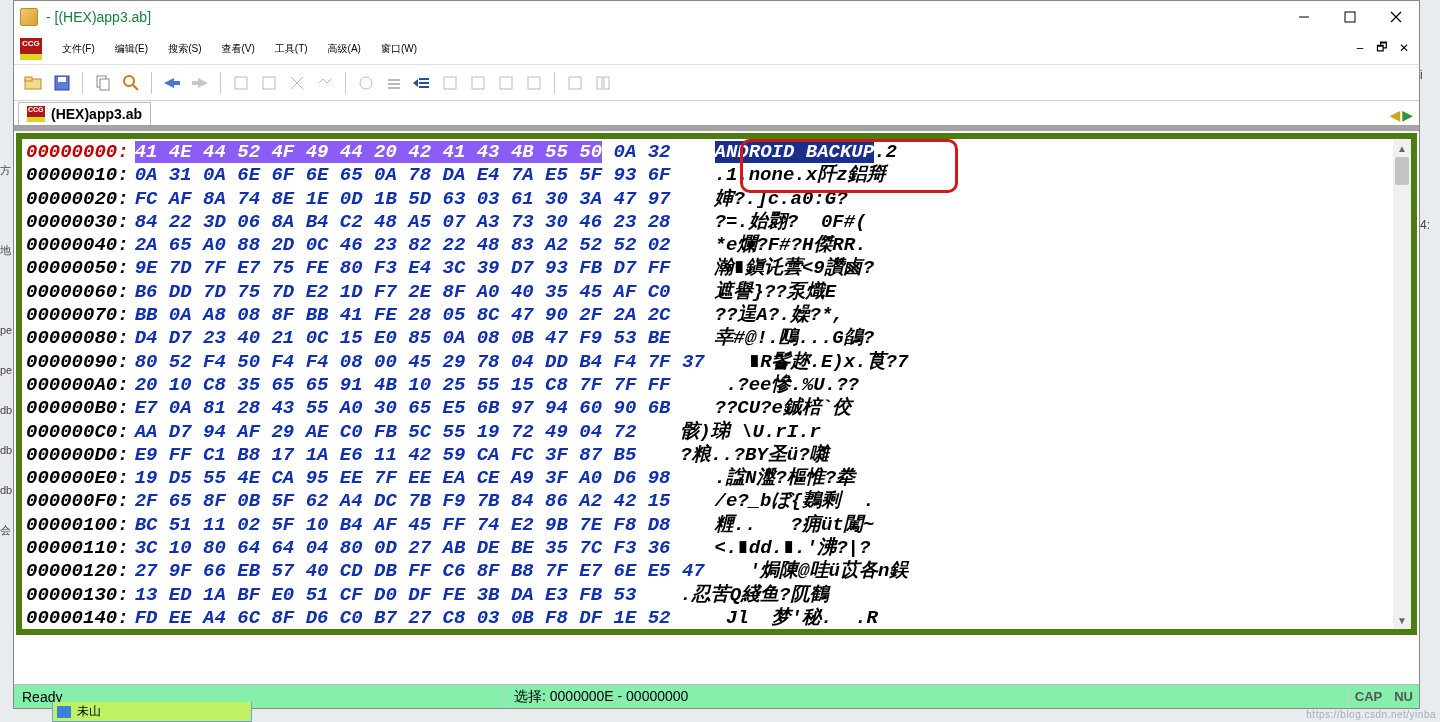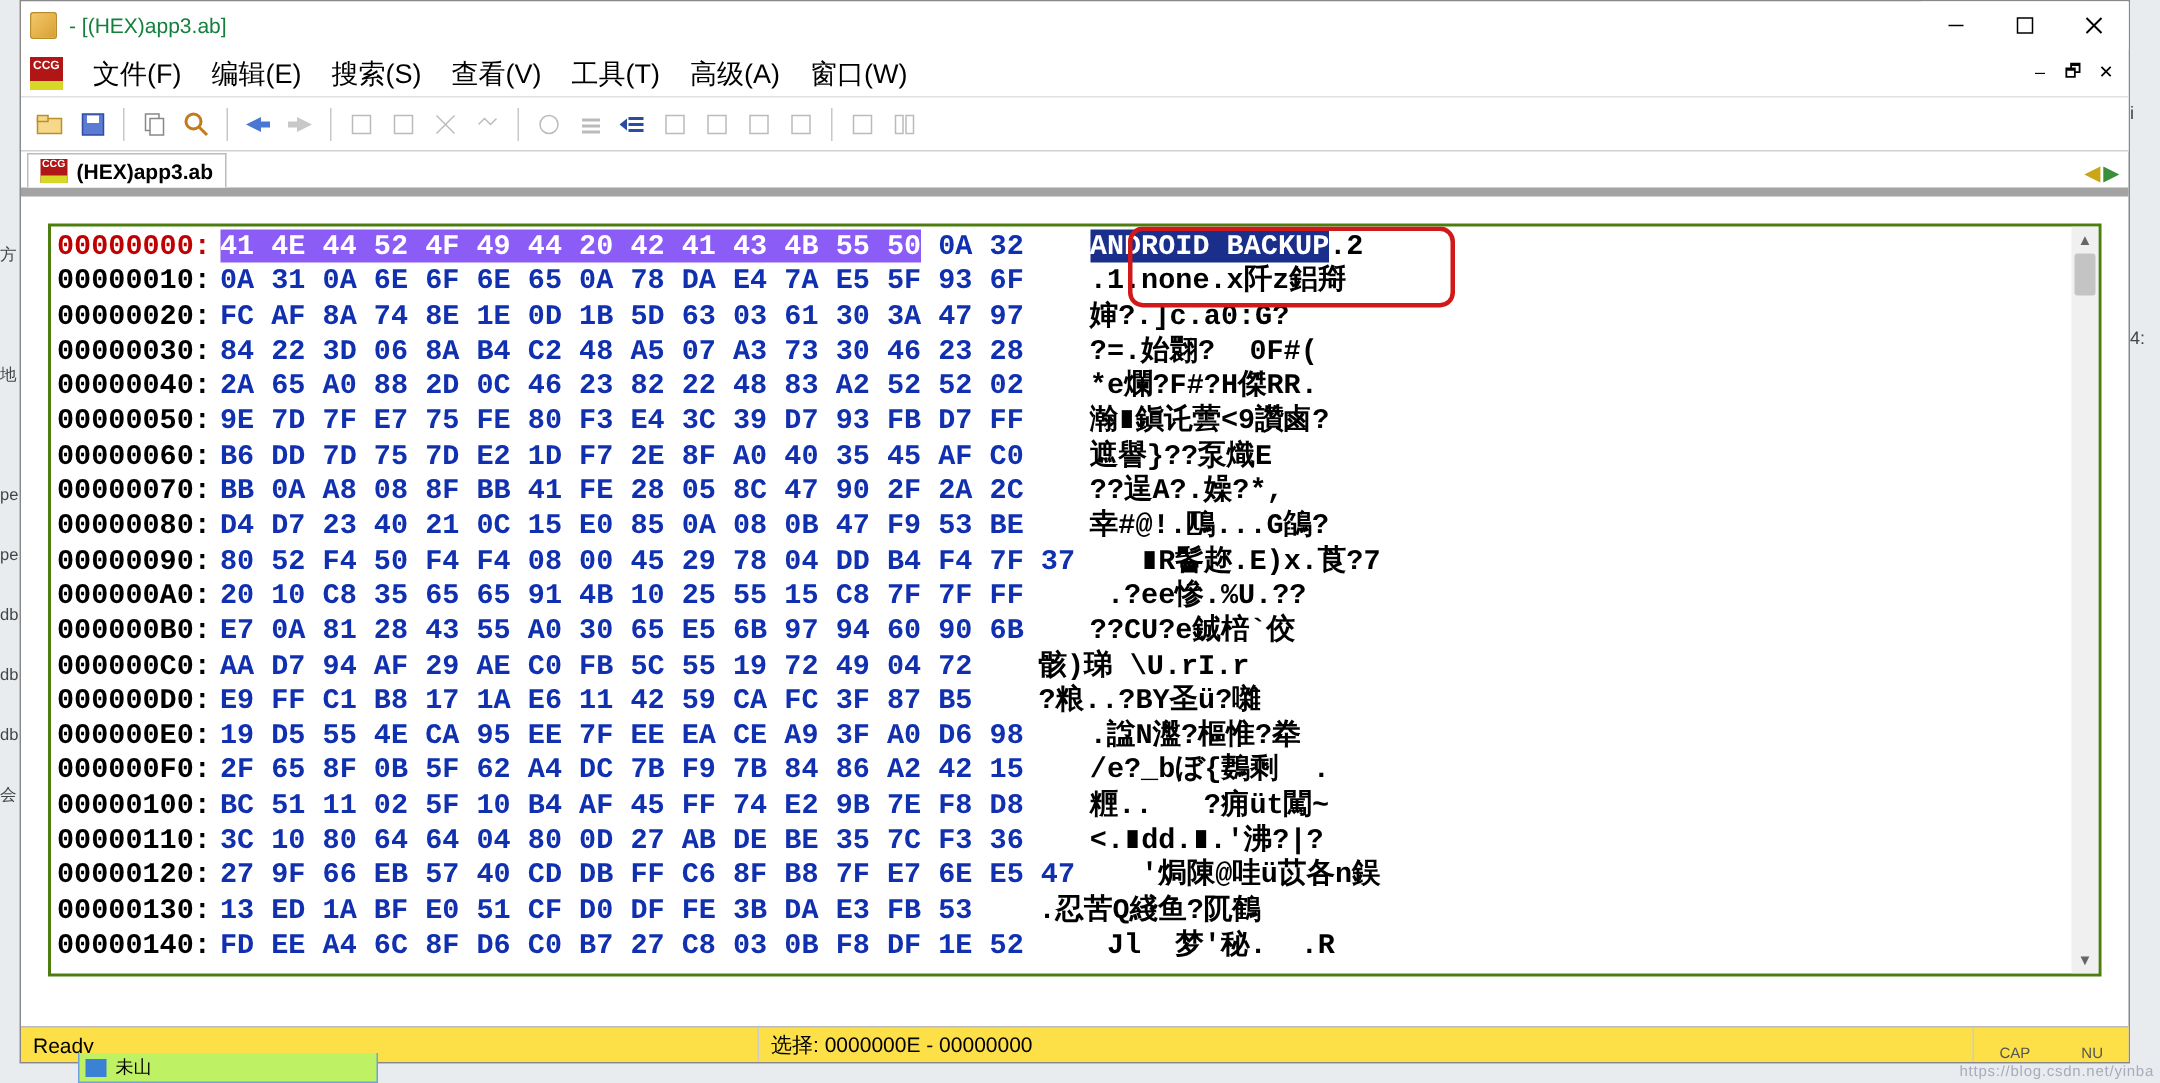--- a/index.html
+++ b/index.html
@@ -31,21 +31,21 @@
   .menubar {
     height: 32px; display: flex; align-items: center; padding: 0 6px;
     background: #fff; border-bottom: 1px solid #e0e0e0; position: relative;
   }
   .menu-icon {
     width: 22px; height: 22px; margin-right: 10px;
     background: #b01616; position: relative;
   }
   .menu-icon::before { content:"CCG"; color:#fff; font-size:8px; font-weight:bold; position:absolute; top:1px; left:2px; }
   .menu-icon::after { content:""; position:absolute; bottom:0; left:0; right:0; height:6px; background:#d7d728; }
-  .menu-item { padding: 4px 10px; font-size: 18px; cursor: default; }
+  .menu-item { padding: 4px 10px; font-size: 10px; cursor: default; }
   .mdi-controls { position:absolute; right:6px; top:6px; display:flex; gap:4px; }
   .mdi-btn { width:18px; height:18px; display:flex; align-items:center; justify-content:center; font-size:12px; }
   
   .toolbar {
     height: 36px; display: flex; align-items: center; padding: 0 8px; gap: 4px;
     background: #fff; border-bottom: 1px solid #d0d0d0;
   }
   .tool-btn { width: 24px; height: 24px; display:flex; align-items:center; justify-content:center; }
   .tool-sep { width: 1px; height: 22px; background: #c8c8c8; margin: 0 4px; }
   
@@ -55,23 +55,24 @@
   .doc-tab .doc-icon::before { content:"CCG"; color:#fff; font-size:7px; font-weight:bold; position:absolute; top:0; left:1px; }
   .doc-tab .doc-icon::after { content:""; position:absolute; bottom:0; left:0; right:0; height:5px; background:#d7d728; }
   .nav-arrows { position:absolute; right:6px; top:6px; display:flex; gap:2px; }
   .nav-arrows span { font-size:14px; color:#999; }
   .nav-arrows span.active-l { color:#c9a716; }
   .nav-arrows span.active-r { color:#3a8f3a; }
   
   .hex-wrap {
     position: relative;
     height: 502px;
-    border: 2px solid #4d7c0f; margin: 18px;
+    border: 6px solid #4d7c0f; margin: 2px;
     overflow: hidden;
     background:#fff;
+    font-style:italic;
   }
   .hex-tbl { font-family: "Courier New", monospace; font-size: 19px; font-weight: bold; white-space: pre; line-height: 23.3px; padding: 2px 4px;}
   .hex-row { display:flex; }
   .addr { color:#000; }
   .addr.first { color:#c00000; }
   .hexbytes { margin-left: 6px; color:#1030b0; }
   .hexbytes .sel { background:#8b5cf6; color:#fff; }
   .hexbytes .nonsel { color:#1030b0; }
   .ascii { margin-left: 44px; color:#000; text-align: left; width: 220px; }
   .ascii .sel { background:#1a2f8b; color:#fff; }
@@ -82,26 +83,26 @@
   .vscroll {
     position:absolute; right:0; top:0; bottom:0; width:18px; background:#f0f0f0;
     display:flex; flex-direction:column; align-items:center;
   }
   .vscroll .arrow { height:18px; width:100%; display:flex; align-items:center; justify-content:center; color:#666; font-size:10px; }
   .vscroll .track { flex:1; position:relative; width:100%; }
   .vscroll .thumb { position:absolute; left:2px; right:2px; top:0; height:28px; background:#c4c4c4; border-radius:2px; }
   
   .statusbar {
     position:absolute; left:0; right:0; bottom:0; height:24px;
-    display:flex; align-items:flex-end; font-size:14px;
-    border-top:1px solid #bbb; background:#fde047;
+    display:flex; align-items:center; font-size:14px;
+    border-top:1px solid #bbb; background:#86efac;
   }
   .status-cell { padding: 0 8px; height:100%; display:flex; align-items:center; border-right:1px solid #ccc; }
   .status-cell.flex { border-right:1px solid #ccc; }
-  .status-ind { padding:0 17px; font-size:10px; color:#555; }
+  .status-ind { padding:0 6px; font-size:13px; color:#555;font-weight:bold; }
   
   .left-strip {
     position:absolute; left:0; top:150px; width:13px; color:#444; font-size:11px; line-height: 40px;
   }
   .right-strip {
     position:absolute; right:0; top:60px; width:20px; color:#444; font-size:12px; line-height:30px;
   }
   .watermark {
     position:absolute; right:4px; bottom:2px; font-size:10px; color:#aab; letter-spacing:0.5px;
   }

